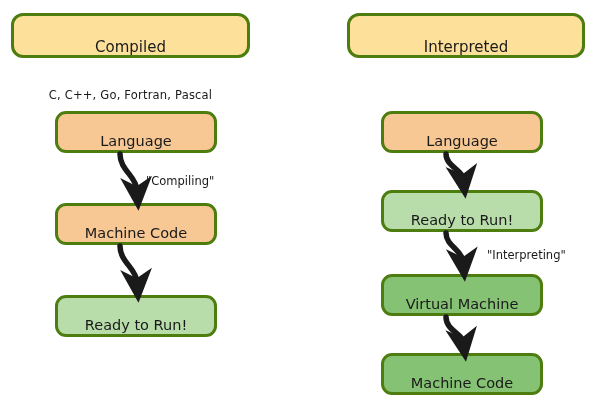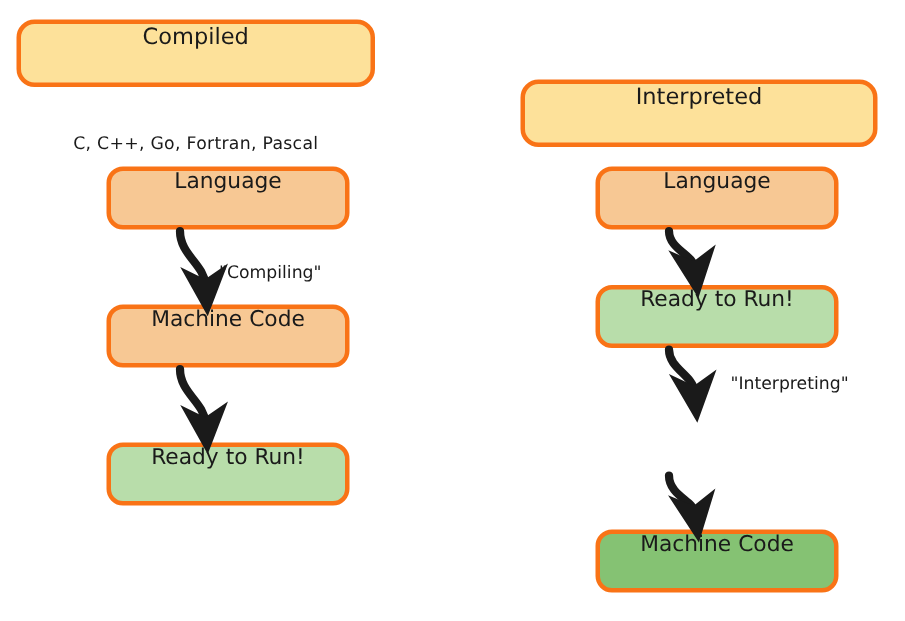--- a/index.html
+++ b/index.html
@@ -19,44 +19,43 @@
   #diagram {
     position: absolute;
     left: 0; top: 0;
     width: 603px;
     height: 414px;
   }
 
   .node {
     position: absolute;
     box-sizing: border-box;
-    border: 3px solid #f97316;
+    border: 3px solid #4d7c0f;
     border-radius: 11px;
     display: flex;
-    align-items: flex-start;
+    align-items: flex-end;
     justify-content: center;
     text-align: center;
     line-height: 1.1;
     white-space: nowrap;
   }
 
   .header-node {
     width: 239px;
     height: 45px;
     border-radius: 12px;
     font-size: 15px;
   }
   .header-node.left  { left: 11px;  top: 13px; }
   .header-node.right { left: 347px; top: 13px; width: 238px; }
 
   .stage-node {
     width: 162px;
     height: 42px;
     font-size: 14.5px;
-    margin-left: 16px;
   }
 
   .col-left  { left: 55px; }
   .col-right { left: 381px; }
 
   .subtitle {
     position: absolute;
     font-size: 11.5px;
     letter-spacing: 0.2px;
     white-space: nowrap;
@@ -99,33 +98,36 @@
   <div class="node stage-node col-left" style="top:203px; background:#f7c894;">
     <span>Machine Code</span>
   </div>
 
   <div class="node stage-node col-left" style="top:295px; background:#b8ddaa;">
     <span>Ready to Run!</span>
   </div>
 
   <div class="edge-label" style="left:146px; top:174px;">"Compiling"</div>
 
-  <div class="node header-node right" style="background:#fde19a;margin-top:40px;">
+  <div class="node header-node right" style="background:#fde19a;">
     <span>Interpreted</span>
   </div>
 
 
   <div class="node stage-node col-right" style="top:111px; background:#f7c894;">
     <span>Language</span>
   </div>
 
   <div class="node stage-node col-right" style="top:190px; background:#b8ddaa;">
     <span>Ready to Run!</span>
   </div>
 
+  <div class="node stage-node col-right" style="top:274px; background:#85c273;">
+    <span>Virtual Machine</span>
+  </div>
 
   <div class="node stage-node col-right" style="top:353px; background:#85c273;">
     <span>Machine Code</span>
   </div>
 
   <div class="edge-label" style="left:487px; top:248px;">"Interpreting"</div>
 
   <svg class="arrows" viewBox="0 0 603 414">
     <defs>
       <marker id="ahead" markerWidth="7" markerHeight="7" refX="2.6" refY="3.2" orient="auto" markerUnits="strokeWidth">

